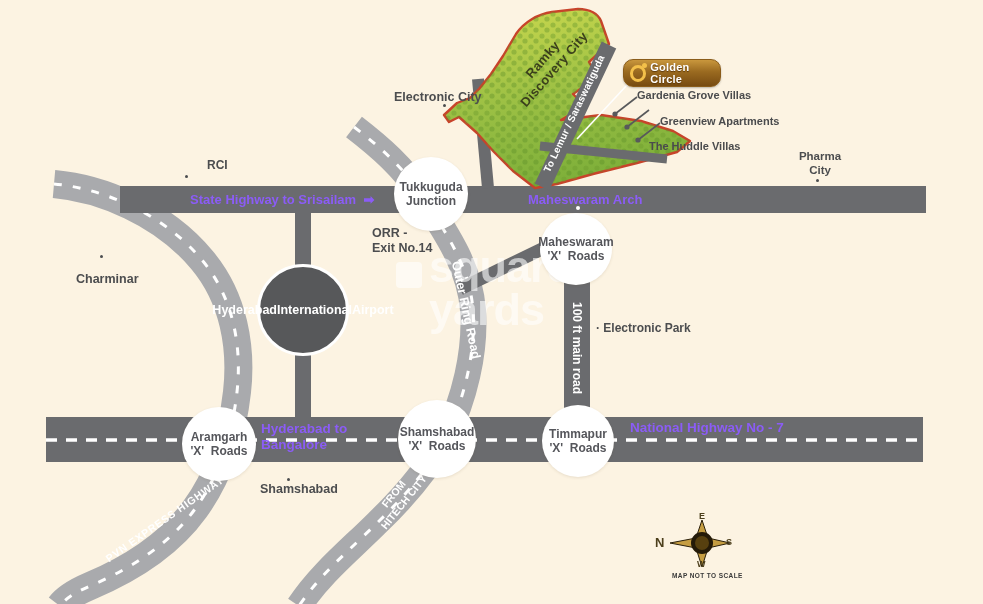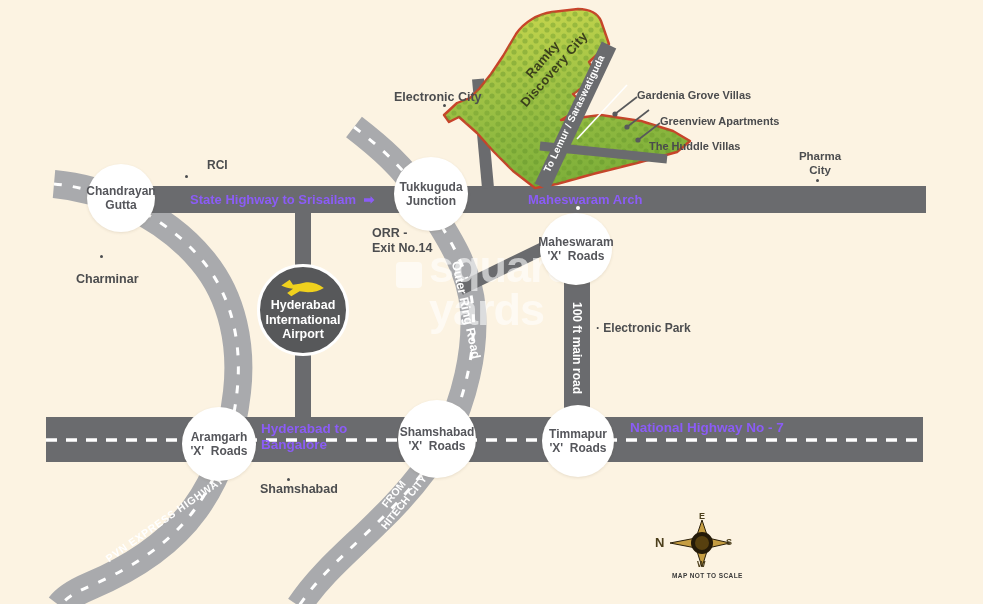--- a/index.html
+++ b/index.html
@@ -15,21 +15,21 @@
   .rot{position:absolute;font-weight:bold;color:#fff;white-space:nowrap;text-align:center;z-index:3;}
   .dot{position:absolute;border-radius:50%;background:#4c4d4f;z-index:3;}
   .junction{
     position:absolute;background:#ffffff;border-radius:50%;
     display:flex;flex-direction:column;align-items:center;justify-content:center;
     text-align:center;font-weight:bold;color:#55565b;font-size:12px;line-height:1.2;
     z-index:6;box-shadow:0 1px 3px rgba(90,70,40,0.12);
   }
   #airport{
     position:absolute;left:257px;top:264px;width:86px;height:86px;border-radius:50%;
-    background:#57585a;border:3px solid #fff;display:flex;flex-direction:column;
+    background:#57585a;border:3px solid #fff;display:flex;
     align-items:center;justify-content:center;text-align:center;color:#fff;
     font-weight:bold;font-size:12.5px;line-height:1.15;z-index:6;
   }
   #watermark{position:absolute;left:396px;top:246px;z-index:2;display:flex;color:rgba(255,255,255,0.6);}
   #watermark .sq{width:26px;height:26px;background:rgba(255,255,255,0.6);border-radius:4px;margin-top:16px;}
   #watermark .wtxt{font-size:45px;font-weight:bold;line-height:0.95;letter-spacing:-1px;margin-left:7px;}
   #badge{
     position:absolute;left:623px;top:59px;width:96px;height:26px;border-radius:10px;
     background:linear-gradient(180deg,#c9973d 0%,#9a6a20 45%,#774b11 100%);
     border:1px solid #8a5c1a;display:flex;align-items:center;z-index:7;
@@ -141,28 +141,28 @@
   <div class="dot" style="left:816px;top:179px;width:3px;height:3px;"></div>
   <div class="lbl" style="left:596px;top:321px;font-size:12px;">· Electronic Park</div>
   <div class="lbl" style="left:260px;top:482px;font-size:12.5px;">Shamshabad</div>
   <div class="dot" style="left:287px;top:478px;width:3px;height:3px;"></div>
 
   <div class="rot" style="left:469px;top:50px;width:160px;font-size:13px;line-height:1.15;letter-spacing:0.3px;color:#3b401c;transform:rotate(-49deg);">
     <div>Ramky</div>
     <div>Discovery City</div>
   </div>
 
+  <div id="badge">
+    <span class="ring"></span>
+    <span class="btxt">Golden Circle</span>
+  </div>
   <div class="villa" style="left:637px;top:89px;">Gardenia Grove Villas</div>
   <div class="villa" style="left:649px;top:102px;margin-top:38px;">The Huddle Villas</div>
   <div class="villa" style="left:660px;top:115px;">Greenview Apartments</div>
 
-  <div class="junction" style="left:87px;top:164px;width:68px;height:68px;">
-    <div>Chandrayan</div>
-    <div>Gutta</div>
-  </div>
   <div class="junction" style="left:382px;top:157px;width:74px;height:74px;margin-left:12px;">
     <div>Tukkuguda</div>
     <div>Junction</div>
   </div>
   <div class="junction" style="left:540px;top:213px;width:72px;height:72px;">
     <div>Maheswaram</div>
     <div>'X'&nbsp; Roads</div>
   </div>
   <div class="junction" style="left:182px;top:407px;width:74px;height:74px;">
     <div>Aramgarh</div>

